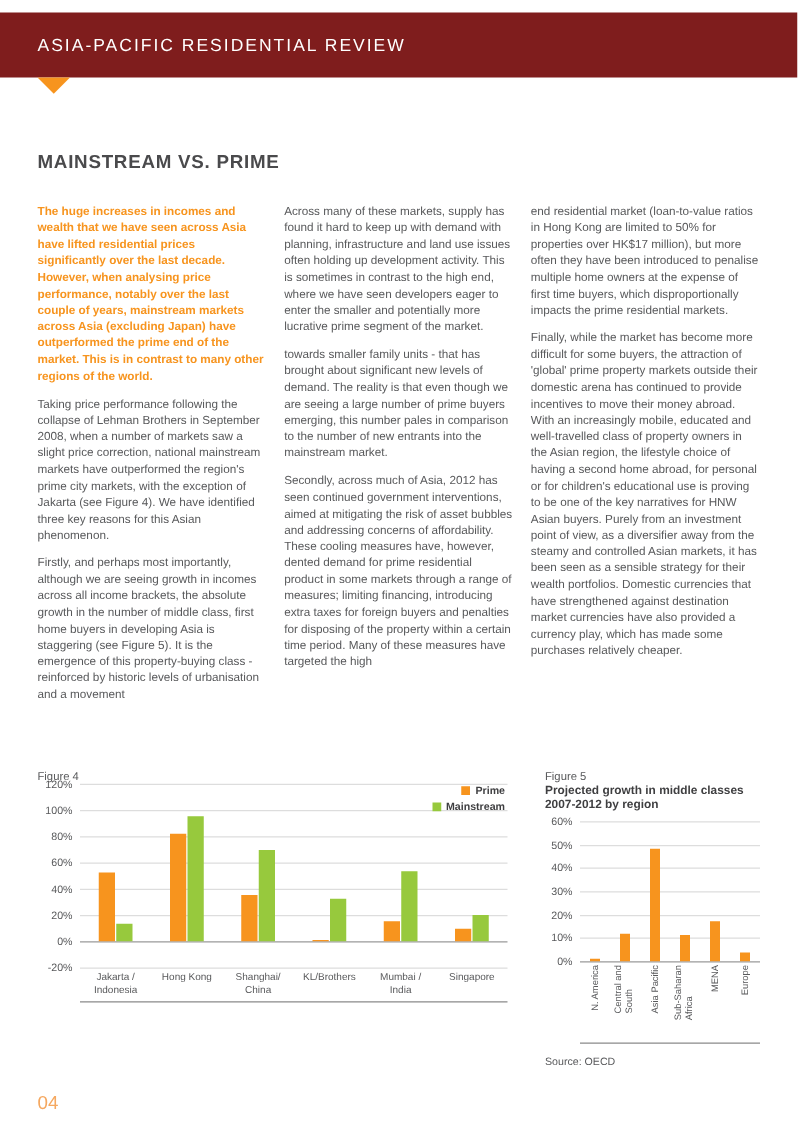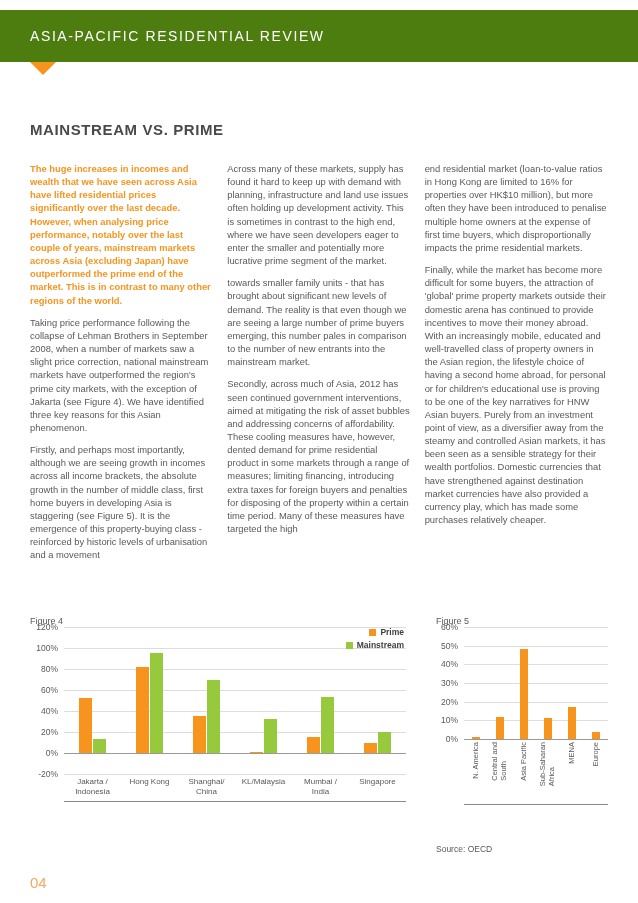--- a/index.html
+++ b/index.html
@@ -2,21 +2,21 @@
 <html><head>
 <meta charset="utf-8">
 <style>
   *{margin:0;padding:0;box-sizing:border-box}
   html,body{background:#ffffff}
   body{
     width:638px;height:903px;position:relative;overflow:hidden;
     font-family:"Liberation Sans",sans-serif;color:#58595b;
   }
   
-  .topbar{position:absolute;top:10px;left:0;right:0;height:52px;background:#4d7c0f;
+  .topbar{position:absolute;top:10px;left:0;right:0;height:52px;background:#7f1d1d;
     display:flex;align-items:center;padding-left:30px}
   .topbar h1{color:#ffffff;font-size:14px;font-weight:normal;letter-spacing:1.6px}
   .notch{position:absolute;top:62px;left:30px;width:0;height:0;
     border-left:13px solid transparent;border-right:13px solid transparent;
     border-top:13px solid #f7941e}
   
   .section-title{position:absolute;top:121px;left:30px;font-size:15px;font-weight:bold;
     color:#4a4a4c;letter-spacing:.6px}
   
   .columns{position:absolute;top:162px;left:30px;width:578px;display:flex;gap:14px}
@@ -73,21 +73,21 @@
     <p class="intro">The huge increases in incomes and wealth that we have seen across Asia have lifted residential prices significantly over the last decade. However, when analysing price performance, notably over the last couple of years, mainstream markets across Asia (excluding Japan) have outperformed the prime end of the market. This is in contrast to many other regions of the world.</p>
     <p>Taking price performance following the collapse of Lehman Brothers in September 2008, when a number of markets saw a slight price correction, national mainstream markets have outperformed the region's prime city markets, with the exception of Jakarta (see Figure 4). We have identified three key reasons for this Asian phenomenon.</p>
     <p>Firstly, and perhaps most importantly, although we are seeing growth in incomes across all income brackets, the absolute growth in the number of middle class, first home buyers in developing Asia is staggering (see Figure 5). It is the emergence of this property-buying class - reinforced by historic levels of urbanisation and a movement</p>
   </div>
   <div class="col">
     <p>Across many of these markets, supply has found it hard to keep up with demand with planning, infrastructure and land use issues often holding up development activity. This is sometimes in contrast to the high end, where we have seen developers eager to enter the smaller and potentially more lucrative prime segment of the market.</p>
     <p>towards smaller family units - that has brought about significant new levels of demand. The reality is that even though we are seeing a large number of prime buyers emerging, this number pales in comparison to the number of new entrants into the mainstream market.</p>
     <p>Secondly, across much of Asia, 2012 has seen continued government interventions, aimed at mitigating the risk of asset bubbles and addressing concerns of affordability. These cooling measures have, however, dented demand for prime residential product in some markets through a range of measures; limiting financing, introducing extra taxes for foreign buyers and penalties for disposing of the property within a certain time period. Many of these measures have targeted the high</p>
   </div>
   <div class="col">
-    <p>end residential market (loan-to-value ratios in Hong Kong are limited to 16% for properties over HK$10 million), but more often they have been introduced to penalise multiple home owners at the expense of first time buyers, which disproportionally impacts the prime residential markets.</p>
+    <p>end residential market (loan-to-value ratios in Hong Kong are limited to 50% for properties over HK$17 million), but more often they have been introduced to penalise multiple home owners at the expense of first time buyers, which disproportionally impacts the prime residential markets.</p>
     <p>Finally, while the market has become more difficult for some buyers, the attraction of 'global' prime property markets outside their domestic arena has continued to provide incentives to move their money abroad. With an increasingly mobile, educated and well-travelled class of property owners in the Asian region, the lifestyle choice of having a second home abroad, for personal or for children's educational use is proving to be one of the key narratives for HNW Asian buyers. Purely from an investment point of view, as a diversifier away from the steamy and controlled Asian markets, it has been seen as a sensible strategy for their wealth portfolios. Domestic currencies that have strengthened against destination market currencies have also provided a currency play, which has made some purchases relatively cheaper.</p>
   </div>
 </div>
 
 <div class="figures">
   <div class="figure fig4">
     <div class="fig-label">Figure 4</div>
     <div id="chart4">
         <div class="cbody">
           <div class="cyaxis" style="width: 34px; height: 147px;">
@@ -165,34 +165,35 @@
 Indonesia</span>
           </div>
           <div class="cxcell">
             <span>Hong Kong</span>
           </div>
           <div class="cxcell">
             <span>Shanghai/
 China</span>
           </div>
           <div class="cxcell">
-            <span>KL/Malaysia</span>
+            <span>KL/Brothers</span>
           </div>
           <div class="cxcell">
             <span>Mumbai /
 India</span>
           </div>
           <div class="cxcell">
             <span>Singapore</span>
           </div>
         </div>
       </div>
   </div>
   <div class="figure fig5">
     <div class="fig-label">Figure 5</div>
+    <div class="fig-title">Projected growth in middle classes 2007-2012 by region</div>
     <div id="chart5">
         <div class="cbody">
           <div class="cyaxis" style="width: 28px; height: 112px;">
             <div class="cytick" style="top: 0px;">60%</div>
             <div class="cytick" style="top: 18.6667px;">50%</div>
             <div class="cytick" style="top: 37.3333px;">40%</div>
             <div class="cytick" style="top: 56px;">30%</div>
             <div class="cytick" style="top: 74.6667px;">20%</div>
             <div class="cytick" style="top: 93.3333px;">10%</div>
             <div class="cytick" style="top: 112px;">0%</div>

